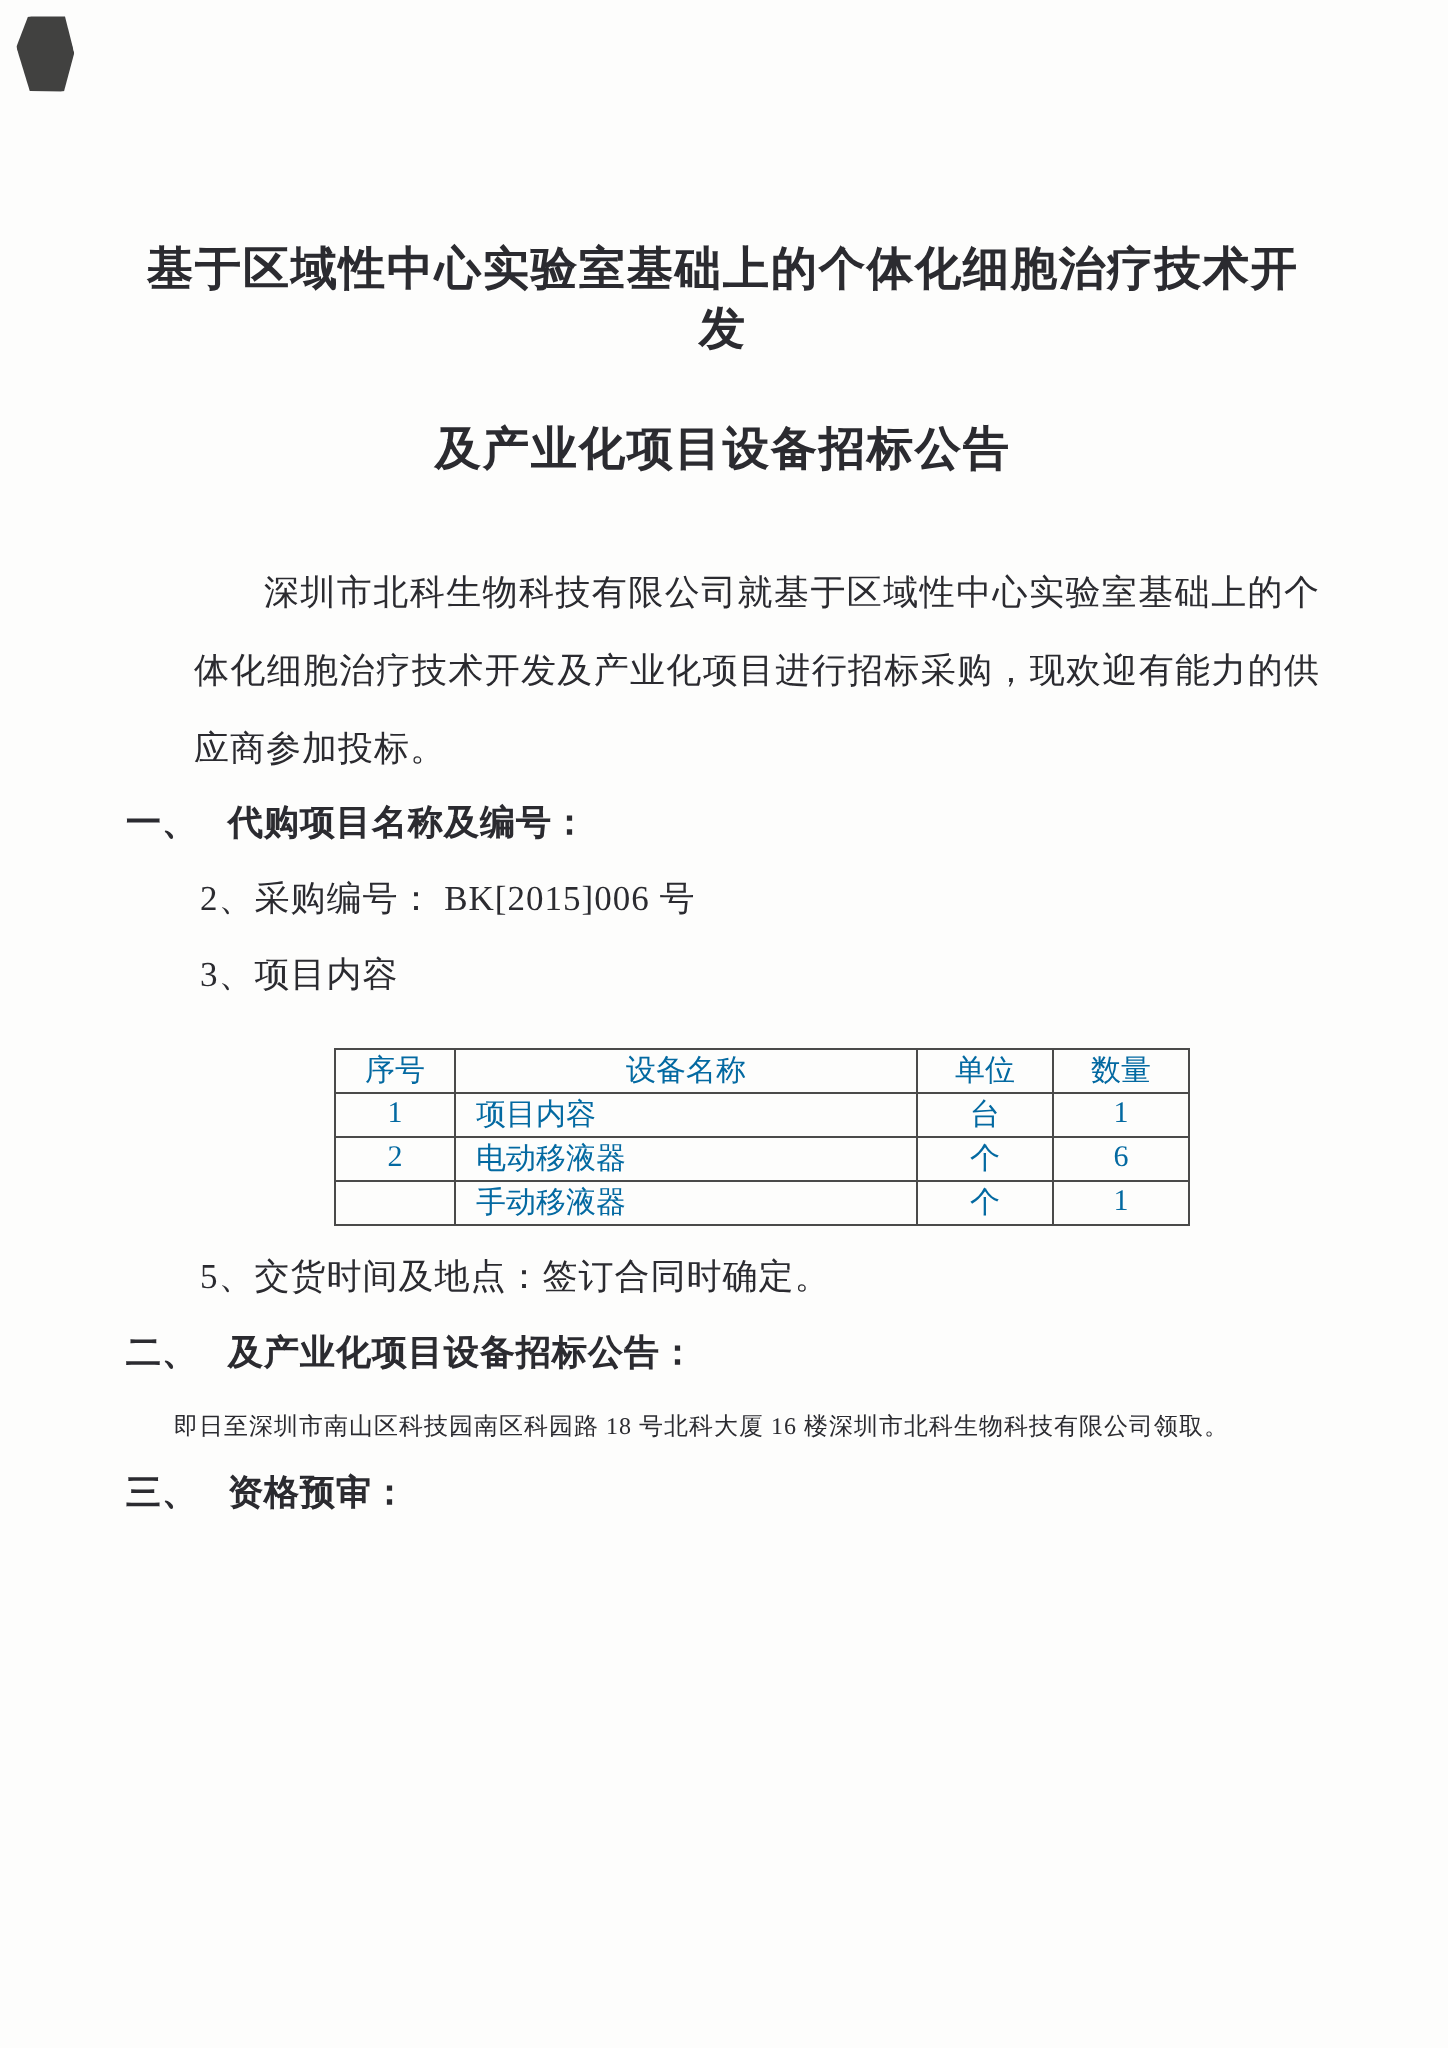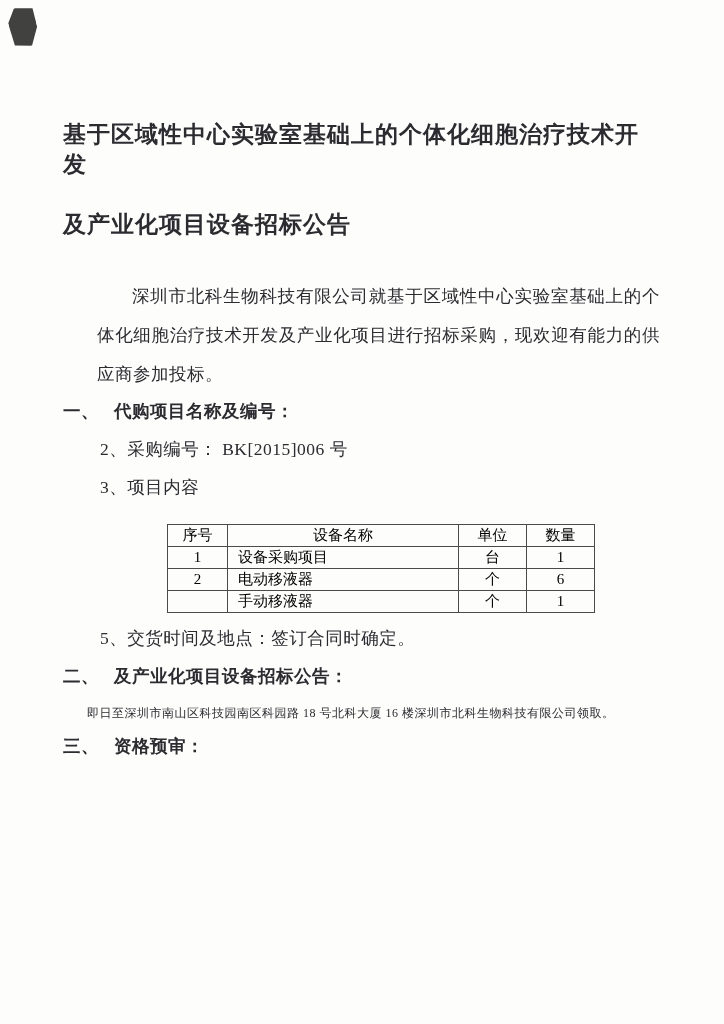--- a/index.html
+++ b/index.html
@@ -13,20 +13,21 @@
     box-sizing:border-box;
     padding:0 64px 0 63px;
   }
   .ink-mark {
     position:absolute; left:9px; top:7px; width:28px; height:40px;
     background:#414140;
     clip-path:polygon(30% 0%, 95% 8%, 100% 55%, 70% 100%, 10% 92%, 0% 35%);
     transform:rotate(-10deg);
   }
   .title {
+    text-align:center;
     font-family:"Liberation Sans","DejaVu Sans",sans-serif;
     font-weight:bold;
     font-size:23px; line-height:30px;
     letter-spacing:1px;
     margin:0;
   }
   .title.l1 { margin-top:119px; }
   .title.l2 { margin-top:30px; }
   .intro {
     margin:38px 0 0 0;
@@ -50,21 +51,21 @@
     padding-left:37px;
     font-size:17.5px; line-height:26px;
     letter-spacing:0.5px;
   }
   .item.i4 { margin-top:13px; }
   .equip {
     border-collapse:collapse;
     table-layout:fixed;
     margin:24px 0 0 104px;
     font-size:15px;
-    color:#000000;
+    color:#0369a1;
   }
   .equip th, .equip td {
     border:1px solid #4a4a4a;
     padding:0 6px;
     height:21px;
     text-align:center;
     font-weight:normal;
     overflow:hidden; white-space:nowrap;
   }
   .equip .c1 { width:47px; }
@@ -104,21 +105,21 @@
       <tr>
         <th class="c1">序号</th>
         <th class="c2">设备名称</th>
         <th class="c3">单位</th>
         <th class="c4">数量</th>
       </tr>
     </thead>
     <tbody>
       <tr>
         <td class="c1">1</td>
-        <td class="c2 cname">设备采购项目</td>
+        <td class="c2 cname">项目内容</td>
         <td class="c3">台</td>
         <td class="c4">1</td>
       </tr>
       <tr>
         <td class="c1">2</td>
         <td class="c2 cname">电动移液器</td>
         <td class="c3">个</td>
         <td class="c4">6</td>
       </tr>
       <tr>

